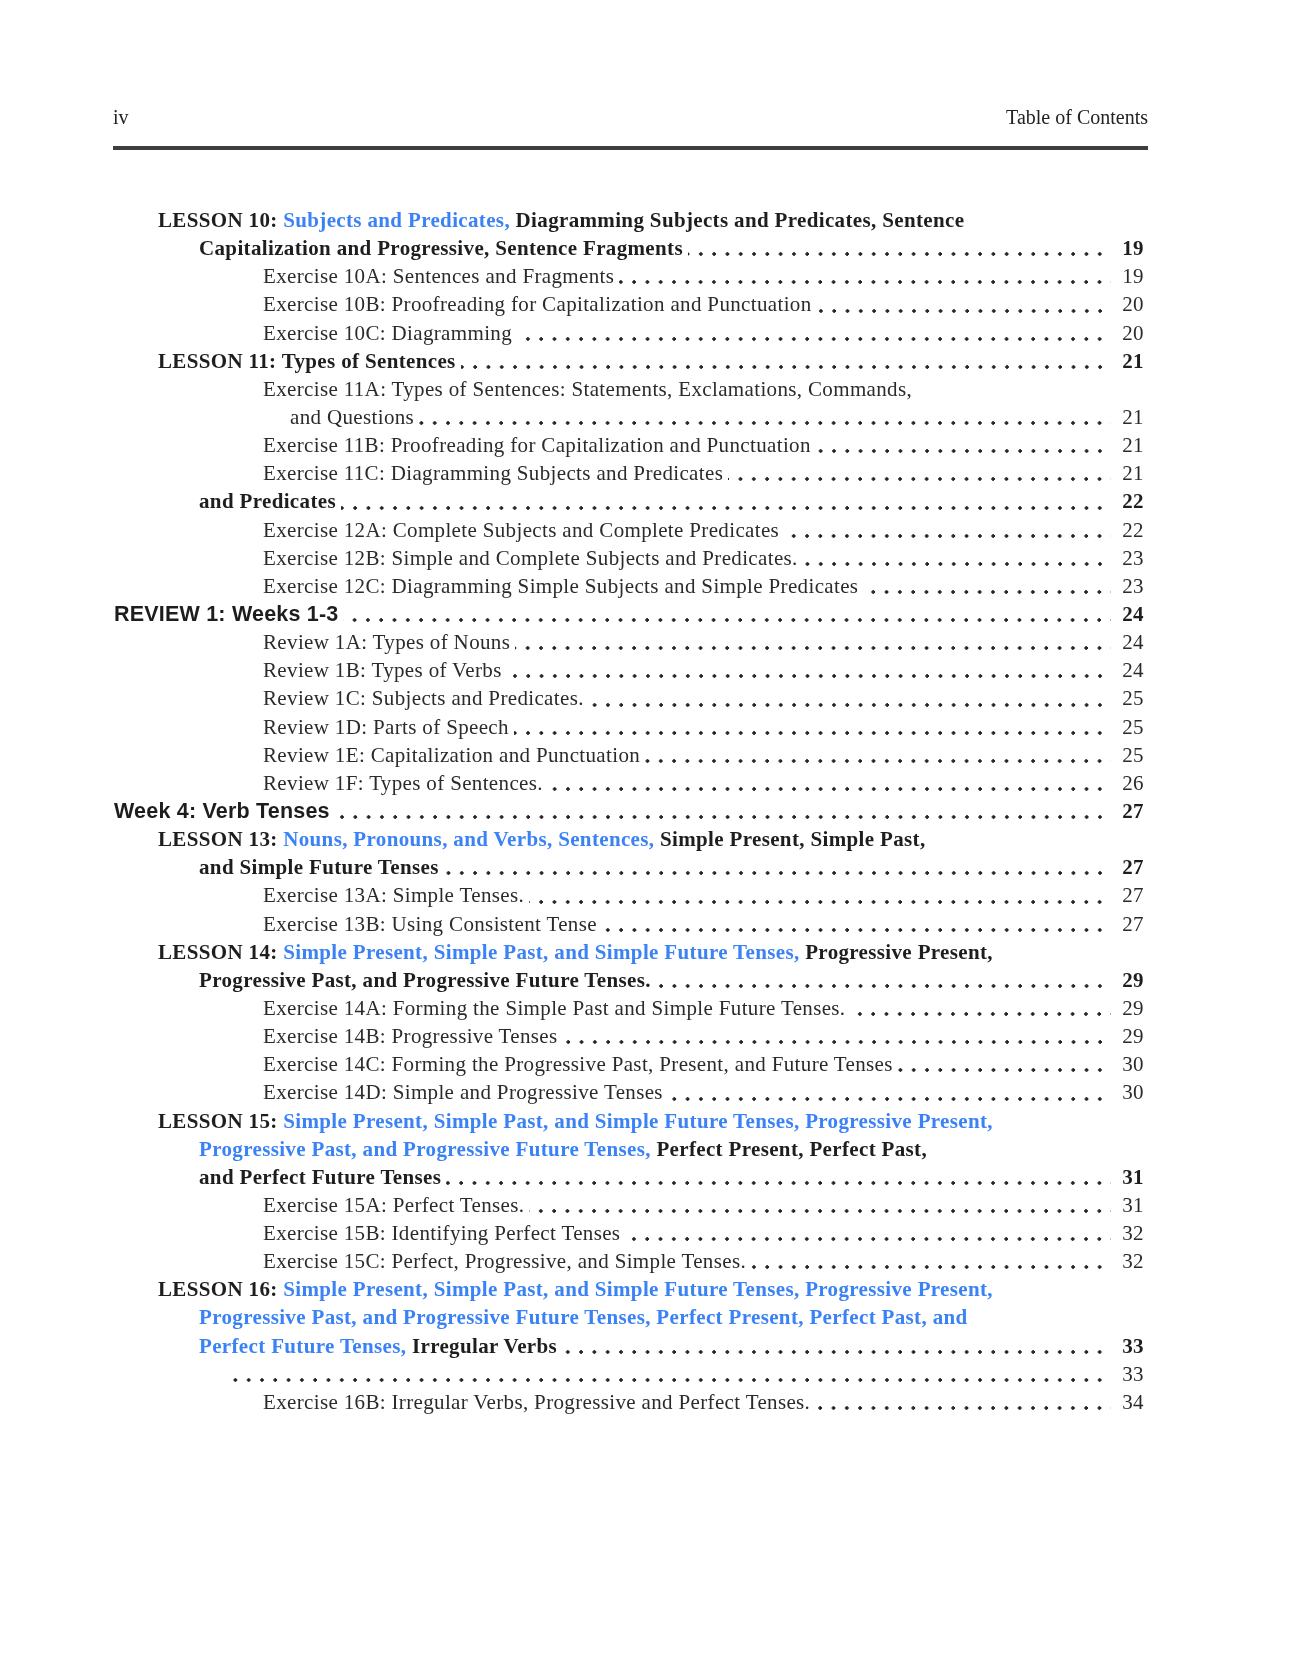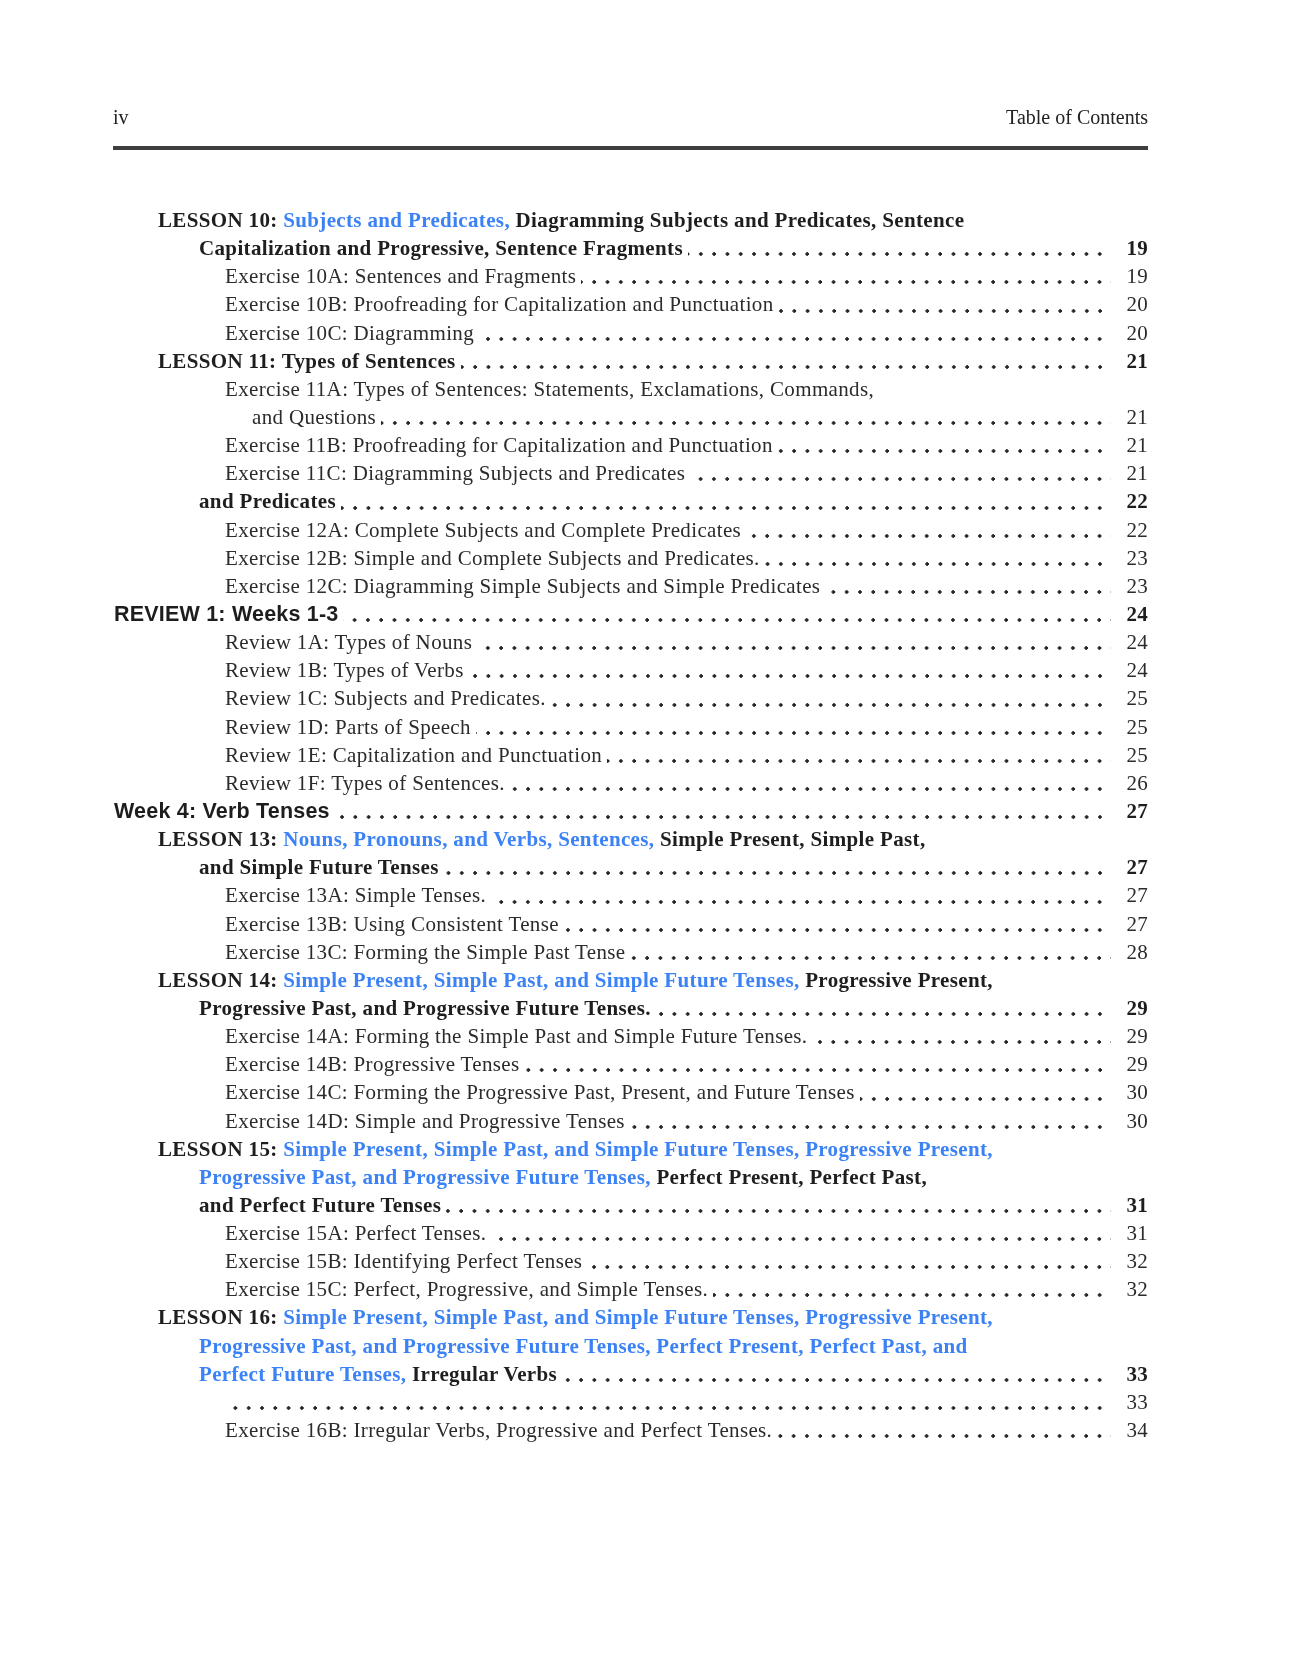--- a/index.html
+++ b/index.html
@@ -14,30 +14,30 @@
   }
   .rule{
     position:absolute;left:113px;top:146px;width:1035px;height:4px;
     background:#3e3e3e;
   }
   .toc{position:absolute;left:113px;top:206px;width:1035px;}
   .row{display:flex;align-items:stretch;line-height:28.15px;height:28.15px;}
   .txt{white-space:nowrap;}
   .seg-bold {font-weight:700;color:#1e1e1e;font-size:21px;letter-spacing:0.35px;}
   .seg-gray {font-weight:700;color:#3b82f6;font-size:21px;letter-spacing:0.35px;}
-  .seg-plain{font-weight:400;color:#2b2b2b;font-size:21px;letter-spacing:0.35px;}
+  .seg-plain{font-weight:400;color:#2b2b2b;font-size:21px;letter-spacing:0.35px;margin-left:38px;}
   .seg-sans {font-family:"Liberation Sans",sans-serif;font-weight:700;color:#1d1d1d;font-size:21.5px;letter-spacing:0.2px;}
   .leader{flex:1 1 auto;position:relative;min-width:10px;margin:0 7px 0 5px;}
   .leader::before{
     content:"";position:absolute;left:0;right:0;bottom:6px;height:4px;
     background-image:radial-gradient(circle at 2px 2px,#262626 1.5px,transparent 2px);
     background-size:13.3px 4px;background-repeat:repeat-x;
     background-position:right bottom;
   }
-  .page{font-size:21px;color:#2b2b2b;text-align:right;min-width:30px;letter-spacing:0.2px;}
+  .page{font-size:21px;color:#2b2b2b;text-align:center;min-width:30px;letter-spacing:0.2px;}
   .page.pbold{font-weight:700;color:#1e1e1e;}
   .ind0{padding-left:1px}
   .ind1{padding-left:45px}
   .ind2{padding-left:86px}
   .ind3{padding-left:112px}
   .ind4{padding-left:139px}
 </style>
 </head>
 <body>
 
@@ -165,25 +165,20 @@
       <div class="row ind3">
         <span class="txt"><span class="seg-plain">Exercise 13A: Simple Tenses.</span></span>
         <span class="leader"></span>
         <span class="page">27</span>
       </div>
       <div class="row ind3">
         <span class="txt"><span class="seg-plain">Exercise 13B: Using Consistent Tense</span></span>
         <span class="leader"></span>
         <span class="page">27</span>
       </div>
-      <div class="row ind3">
-        <span class="txt"><span class="seg-plain">Exercise 13C: Forming the Simple Past Tense</span></span>
-        <span class="leader"></span>
-        <span class="page">28</span>
-      </div>
       <div class="row ind1">
         <span class="txt"><span class="seg-bold">LESSON 14: </span><span class="seg-gray">Simple Present, Simple Past, and Simple Future Tenses, </span><span class="seg-bold">Progressive Present,</span></span>
       </div>
       <div class="row ind2">
         <span class="txt"><span class="seg-bold">Progressive Past, and Progressive Future Tenses.</span></span>
         <span class="leader"></span>
         <span class="page pbold">29</span>
       </div>
       <div class="row ind3">
         <span class="txt"><span class="seg-plain">Exercise 14A: Forming the Simple Past and Simple Future Tenses.</span></span>

